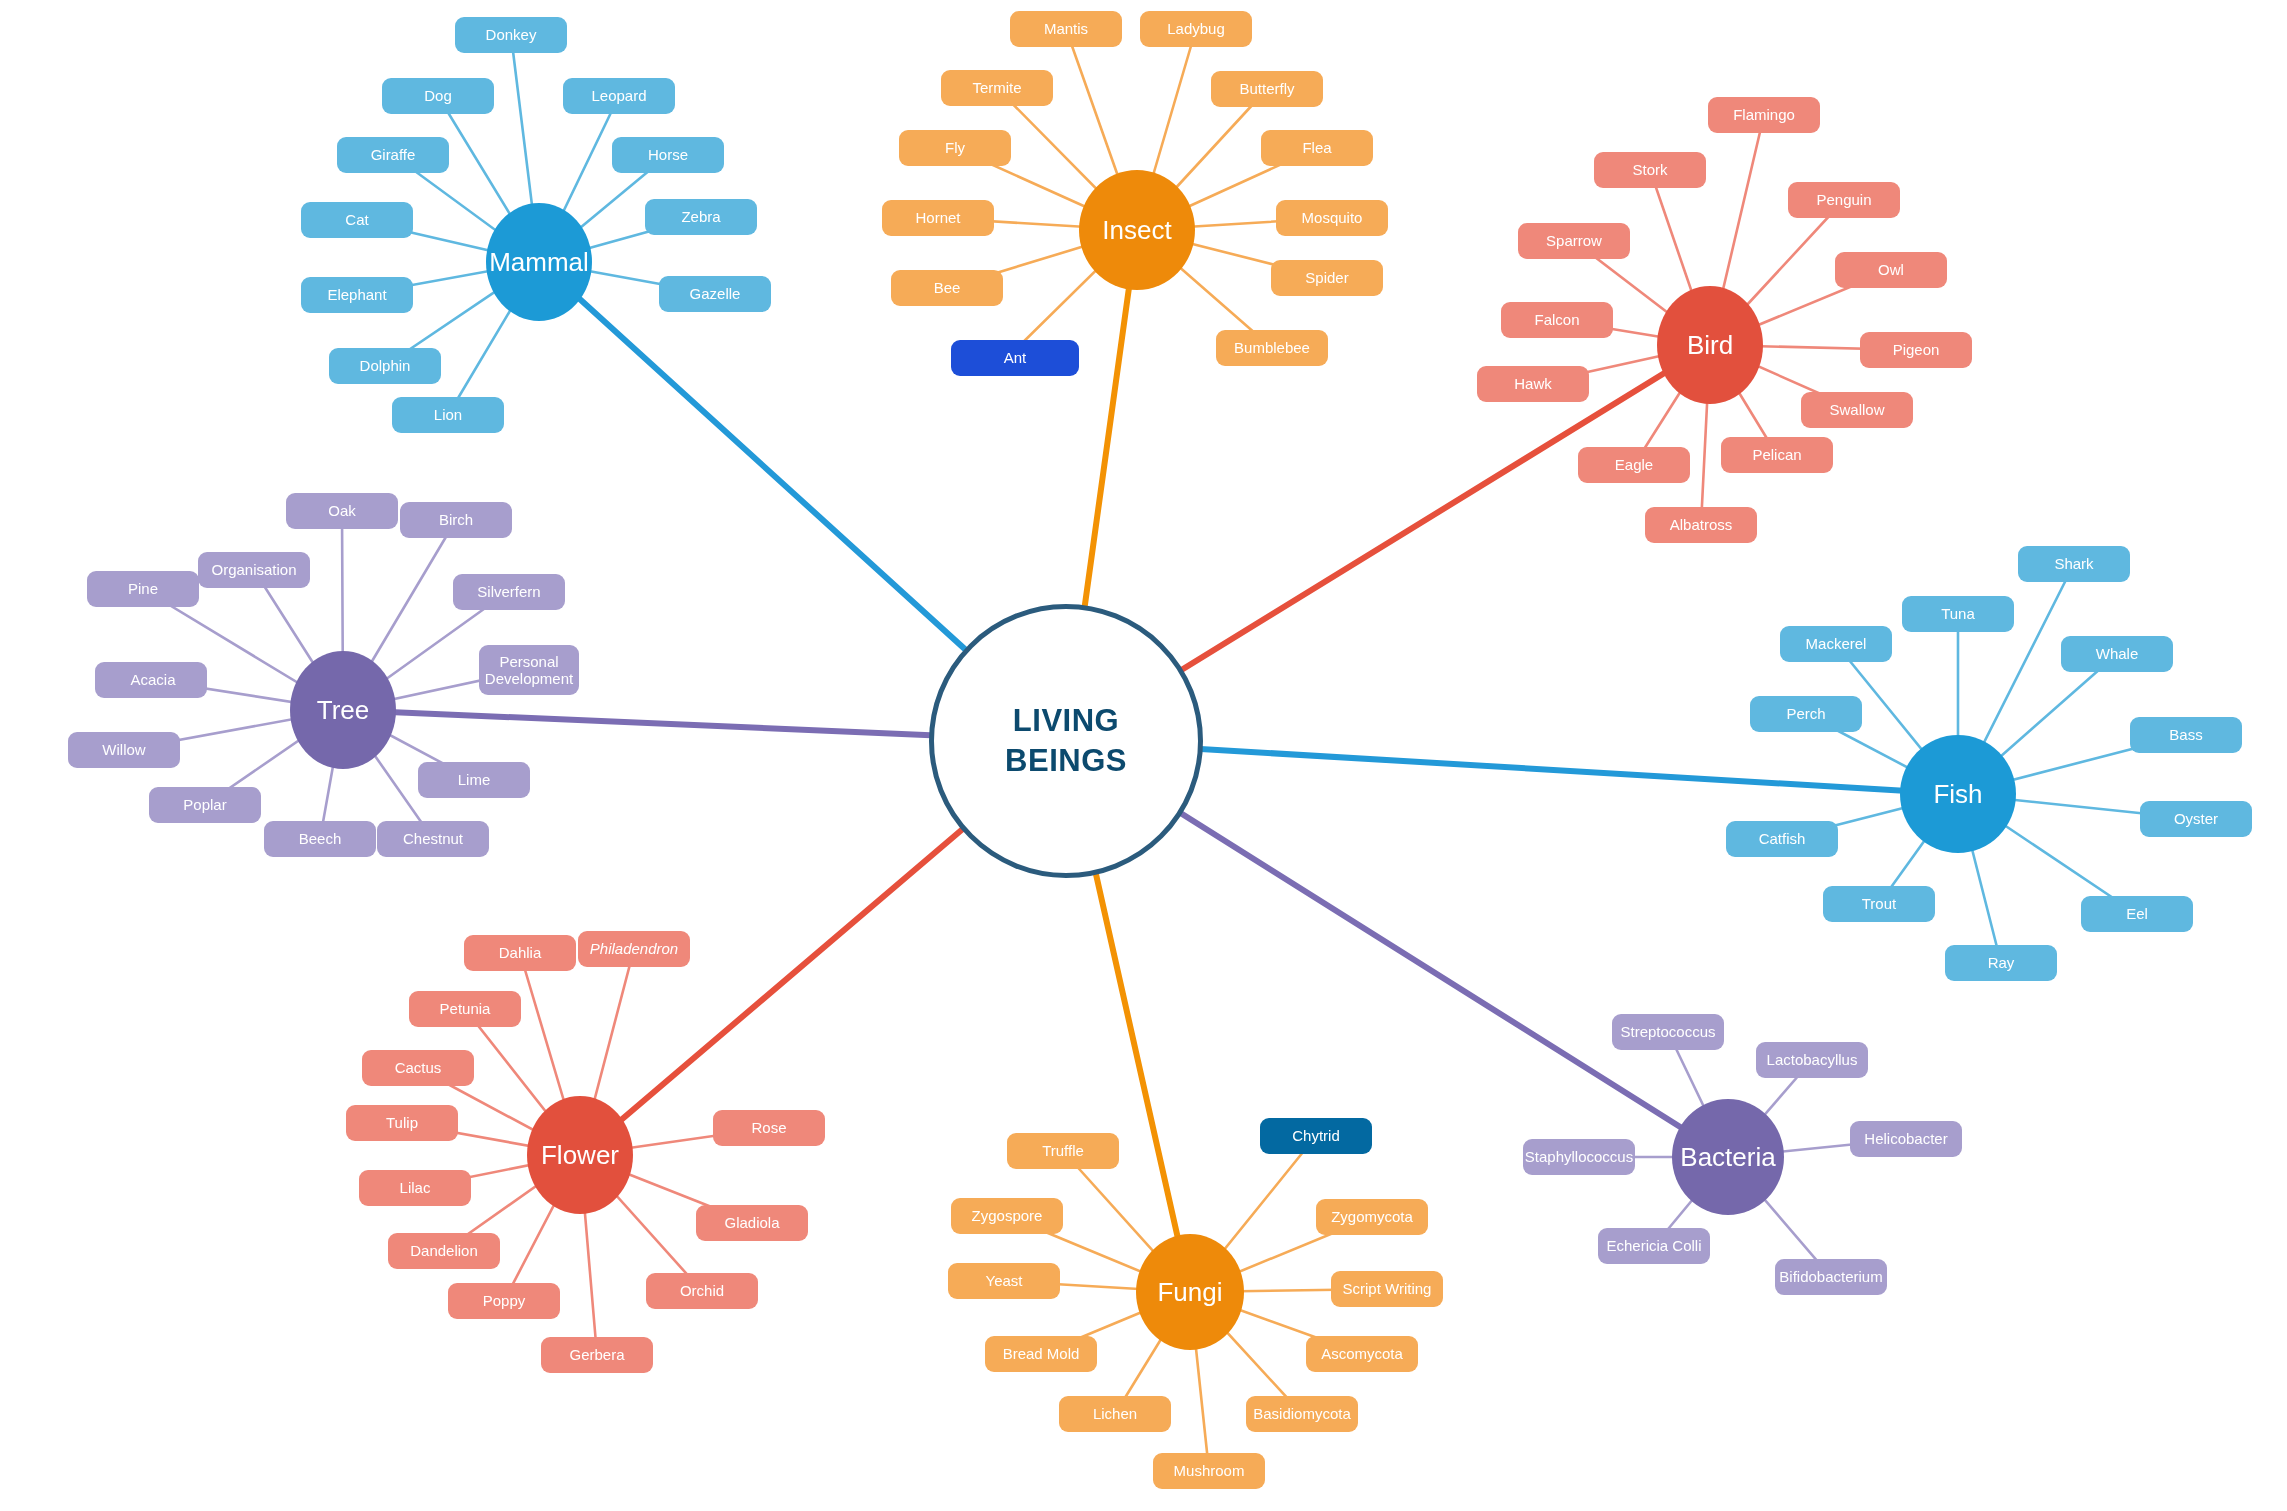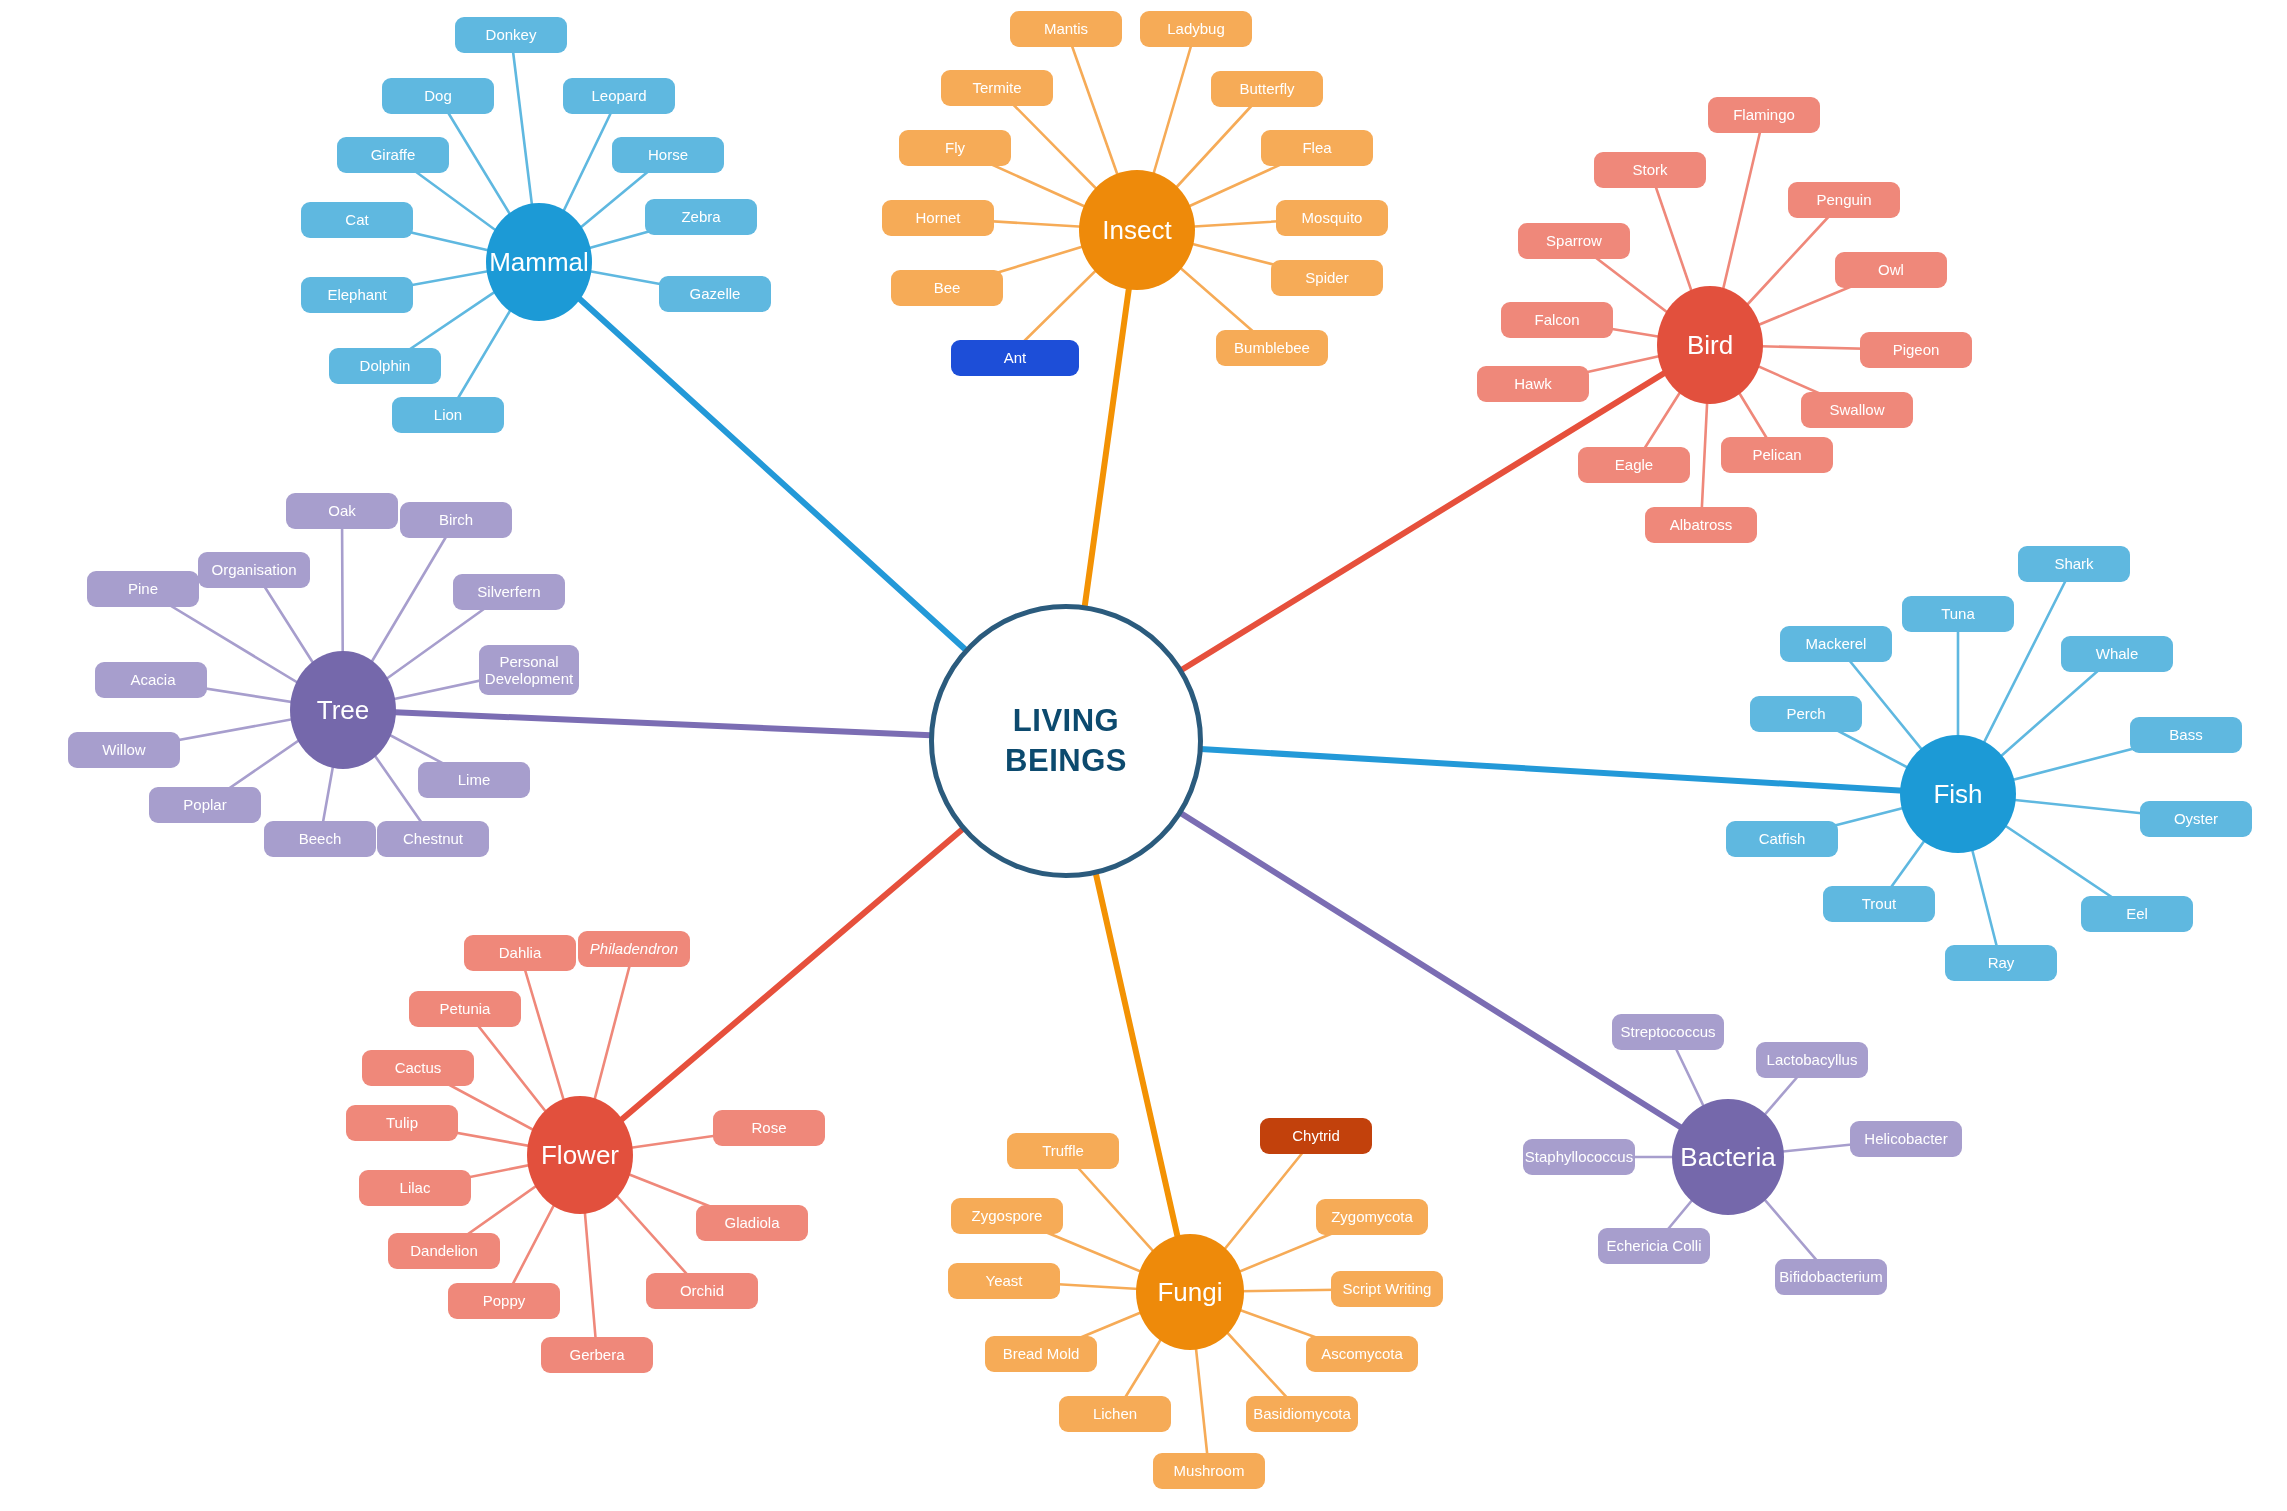--- a/index.html
+++ b/index.html
@@ -342,21 +342,21 @@
     </div>
     <div class="node leaf" style="left: 541px; top: 1337px; width: 112px; height: 36px; background: rgb(239, 136, 122);">
       <span>Gerbera</span>
     </div>
     <div class="node category" style="left: 527px; top: 1096px; width: 106px; height: 118px; background: rgb(226, 80, 61);">
       <span>Flower</span>
     </div>
     <div class="node leaf" style="left: 1007px; top: 1133px; width: 112px; height: 36px; background: rgb(246, 171, 87);">
       <span>Truffle</span>
     </div>
-    <div class="node leaf" style="left: 1260px; top: 1118px; width: 112px; height: 36px; background: #c2410c; text-align: center;">
+    <div class="node leaf" style="left: 1260px; top: 1118px; width: 112px; height: 36px; background: #0369a1; text-align: center;">
       <span>Chytrid</span>
     </div>
     <div class="node leaf" style="left: 951px; top: 1198px; width: 112px; height: 36px; background: rgb(246, 171, 87);">
       <span>Zygospore</span>
     </div>
     <div class="node leaf" style="left: 1316px; top: 1199px; width: 112px; height: 36px; background: rgb(246, 171, 87);">
       <span>Zygomycota</span>
     </div>
     <div class="node leaf" style="left: 948px; top: 1263px; width: 112px; height: 36px; background: rgb(246, 171, 87);">
       <span>Yeast</span>

